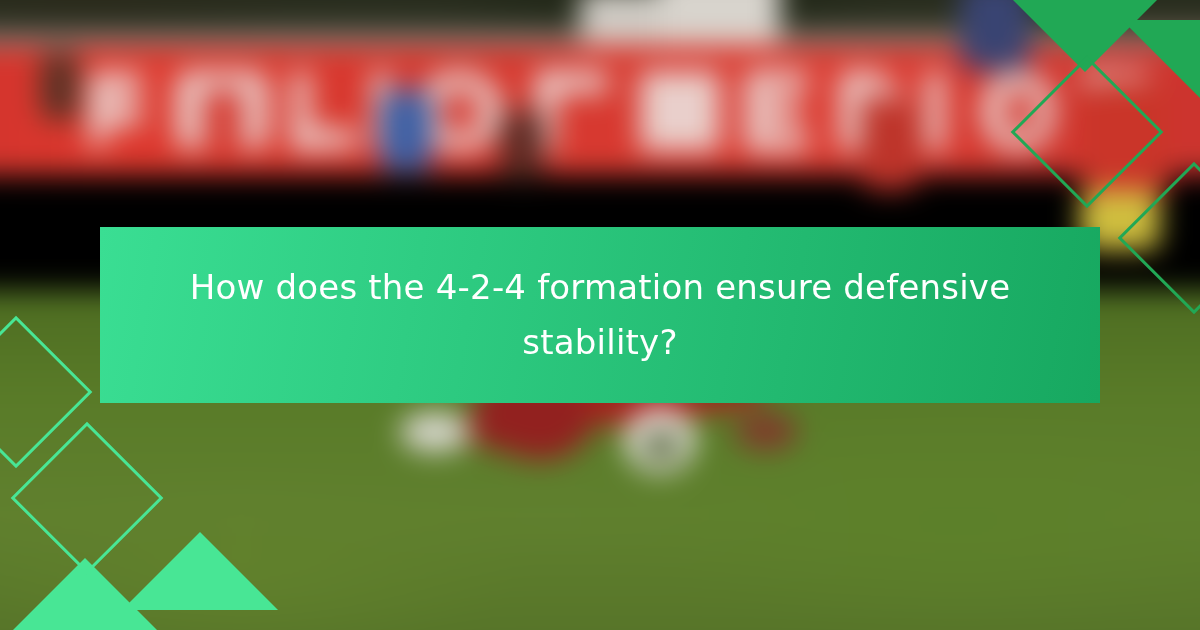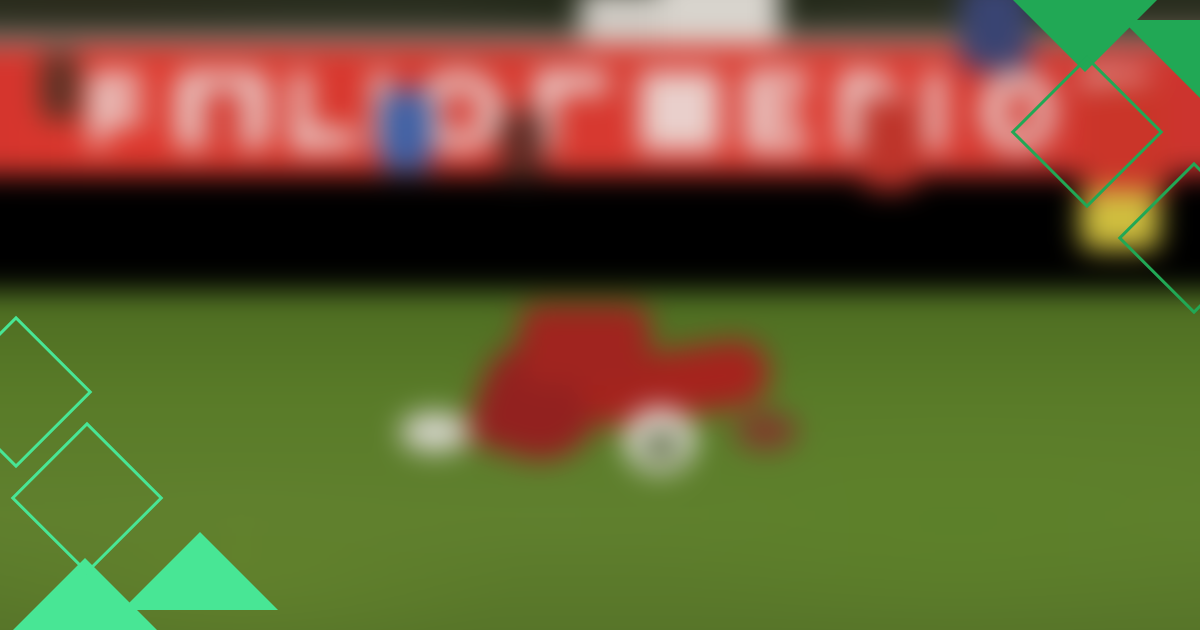--- a/index.html
+++ b/index.html
@@ -214,14 +214,17 @@
   <div class="deco tri tr-tri-a"></div>
   <div class="deco tri tr-tri-b"></div>
   <div class="deco tr-sq-a"></div>
   <div class="deco tr-sq-b"></div>
 
   <div class="deco tri bl-tri-a"></div>
   <div class="deco tri bl-tri-b"></div>
   <div class="deco bl-sq-a"></div>
   <div class="deco bl-sq-b"></div>
 
+  <div class="title-card" style="background: linear-gradient(100deg, rgb(58, 222, 147) 0%, rgb(23, 168, 96) 100%);">
+    <div class="title-text" style="color: rgb(255, 255, 255);">How does the 4-2-4 formation ensure defensive stability?</div>
+  </div>
 
 </div>
 
 </body></html>

